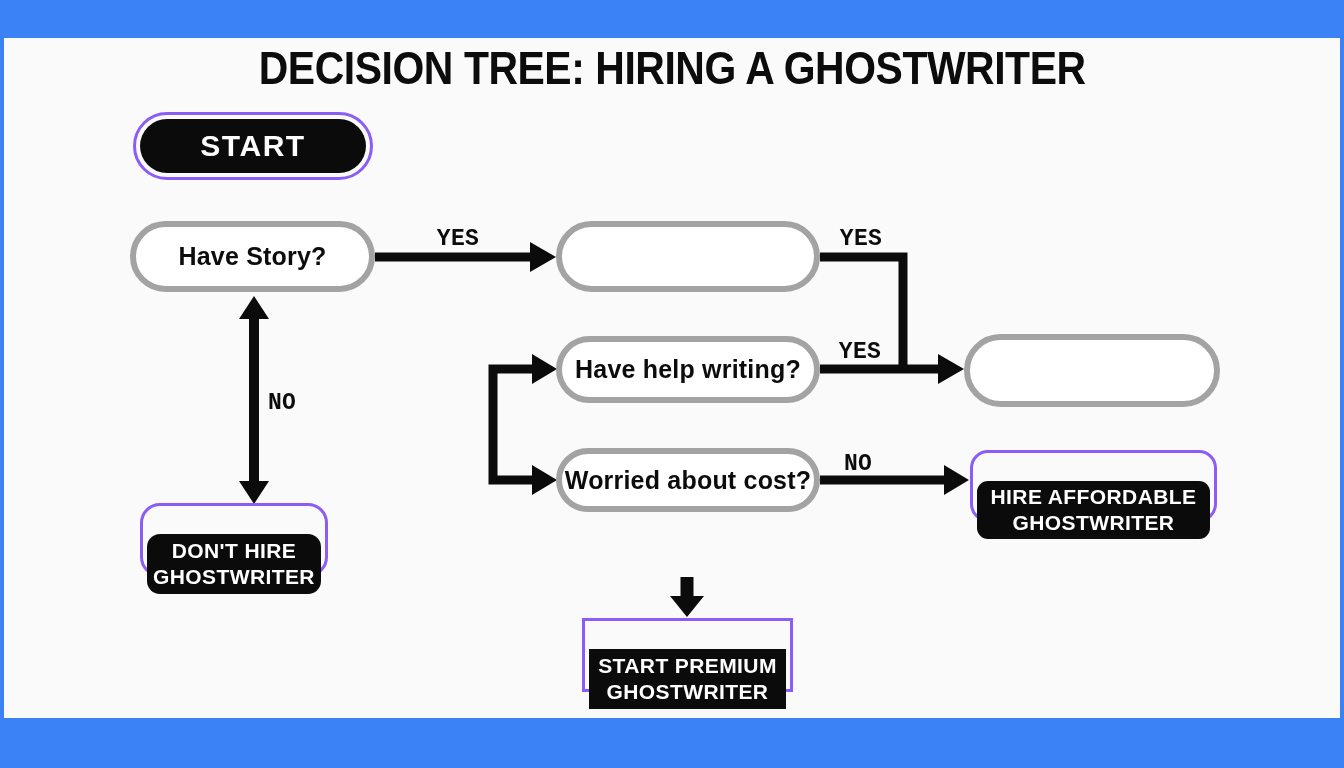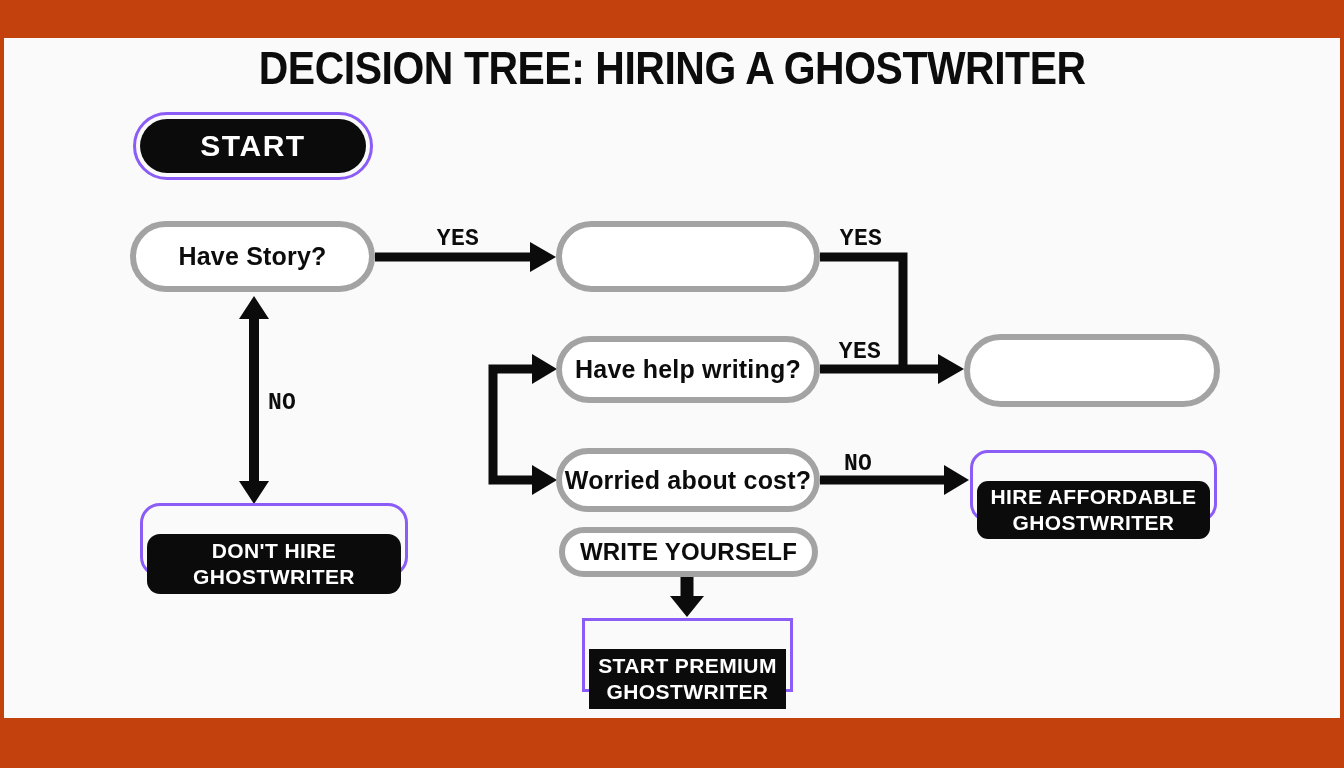--- a/index.html
+++ b/index.html
@@ -1,17 +1,17 @@
 <!DOCTYPE html>
 <html><head>
 <meta charset="utf-8">
 <style>
   html,body{margin:0;padding:0;background:#222;}
   .stage{
-    position:relative;width:1344px;height:768px;background:#c2410c;overflow:hidden;
+    position:relative;width:1344px;height:768px;background:#3b82f6;overflow:hidden;
     font-family:"Liberation Sans","DejaVu Sans",sans-serif;
   }
   .content{
     position:absolute;left:4px;right:4px;top:38px;bottom:50px;
     background:#fafafa;
   }
   .wires{position:absolute;left:0;top:0;width:1344px;height:768px;z-index:2;}
   .title{
     position:absolute;left:0;top:40px;width:1344px;margin:0;z-index:3;
     text-align:center;color:#0c0c0c;font-size:47px;font-weight:bold;white-space:nowrap;
@@ -107,25 +107,22 @@
   </div>
 
   <div class="node pill-light" style="left:964px;top:334px;width:256px;height:73px;">
     <span></span>
   </div>
 
   <div class="node pill-light" style="left:556px;top:448px;width:264px;height:64px;">
     <span>Worried about cost?</span>
   </div>
 
-  <div class="node pill-light" style="left:559px;top:527px;width:259px;height:50px;font-size:24px;">
-    <span>WRITE YOURSELF</span>
-  </div>
 
-  <div class="node dark-outer r-soft" style="left:140px;top:503px;width:268px;height:74px;">
+  <div class="node dark-outer r-soft" style="left:140px;top:503px;width:188px;height:74px;">
     <div class="dark-inner two-line">
       <span>DON'T HIRE</span>
       <span>GHOSTWRITER</span>
     </div>
   </div>
 
   <div class="node dark-outer r-soft2" style="left:970px;top:450px;width:247px;height:72px;">
     <div class="dark-inner two-line">
       <span>HIRE AFFORDABLE</span>
       <span>GHOSTWRITER</span>

